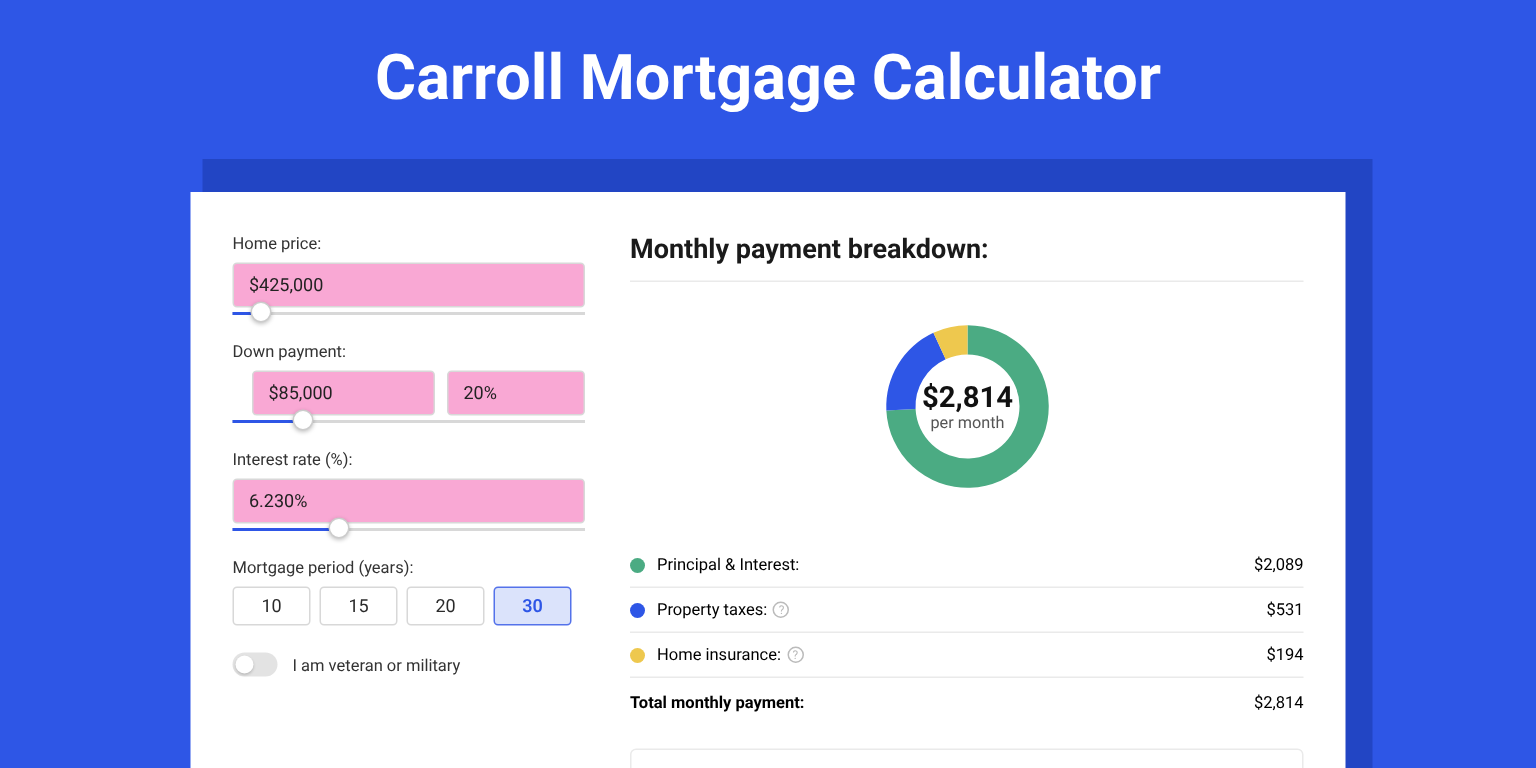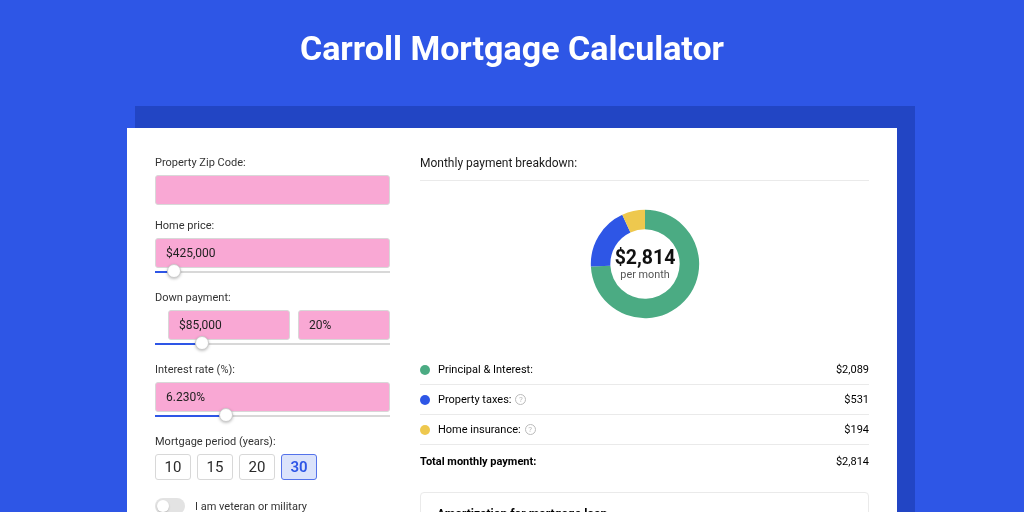--- a/index.html
+++ b/index.html
@@ -5,21 +5,21 @@
   * { box-sizing: border-box; margin: 0; padding: 0; }
   body {
     font-family: -apple-system, BlinkMacSystemFont, "Segoe UI", Roboto, Arial, sans-serif;
     background: #2e56e6;
     width: 1024px;
     height: 512px;
     overflow: hidden;
   }
   .page-title {
     color: #fff;
-    font-size: 34px;
+    font-size: 42px;
     font-weight: 700;
     text-align: center;
     padding: 28px 0 24px 0;
   }
   .shadow {
     position: absolute;
     left: 135px;
     top: 106px;
     width: 780px;
     height: 500px;
@@ -89,25 +89,25 @@
     box-shadow: 0 1px 3px rgba(0,0,0,0.25);
     position: absolute;
     top: -3px;
     transform: translateX(-50%);
   }
   .row2 { display: flex; gap: 8px; padding-left: 13px; }
   .row2 .fld:first-child { flex: 1; }
   .row2 .fld:last-child { width: 92px; }
   .periods { display: flex; gap: 6px; margin-top: 4px; }
   .period {
-    width: 36px; height: 26px;
+    width: 52px; height: 26px;
     border: 1px solid #d8d8d8;
     border-radius: 3px;
     background: #fff;
-    font-size: 15px;
+    font-size: 12px;
     display: flex;
     align-items: center;
     justify-content: center;
     cursor: pointer;
   }
   .period.active {
     background: #dbe3fb;
     border-color: #5472ea;
     color: #2e56e6;
     font-weight: 600;
@@ -129,22 +129,22 @@
     position: absolute;
     left: 2px; top: 2px;
     width: 12px; height: 12px;
     background: #fff;
     border-radius: 50%;
     box-shadow: 0 1px 2px rgba(0,0,0,0.2);
   }
   .toggle-lbl { font-size: 11px; color: #333; }
 
   .section-h {
-    font-size: 12px;
-    font-weight: 400;
+    font-size: 18px;
+    font-weight: 700;
     color: #1a1a1a;
     margin-bottom: 10px;
   }
   .hr {
     height: 1px;
     background: #eaeaea;
     margin: 10px 0;
   }
   .donut-wrap {
     display: flex;
@@ -210,24 +210,20 @@
 <body>
 
 <h1 class="page-title">Carroll Mortgage Calculator</h1>
 
 <div class="shadow"></div>
 
 <div class="card">
 
   <div class="left">
 
-    <div class="group">
-      <label class="lbl">Property Zip Code:</label>
-      <input class="fld" value="" style="">
-    </div>
 
     <div class="group">
       <label class="lbl">Home price:</label>
       <input class="fld" value="$425,000" style="">
       <div class="slider">
         <div class="slider-track"></div>
         <div class="slider-fill" id="price-fill" style="width: 8%;"></div>
         <div class="slider-thumb" id="price-thumb" style="left: 8%;"></div>
       </div>
     </div>

